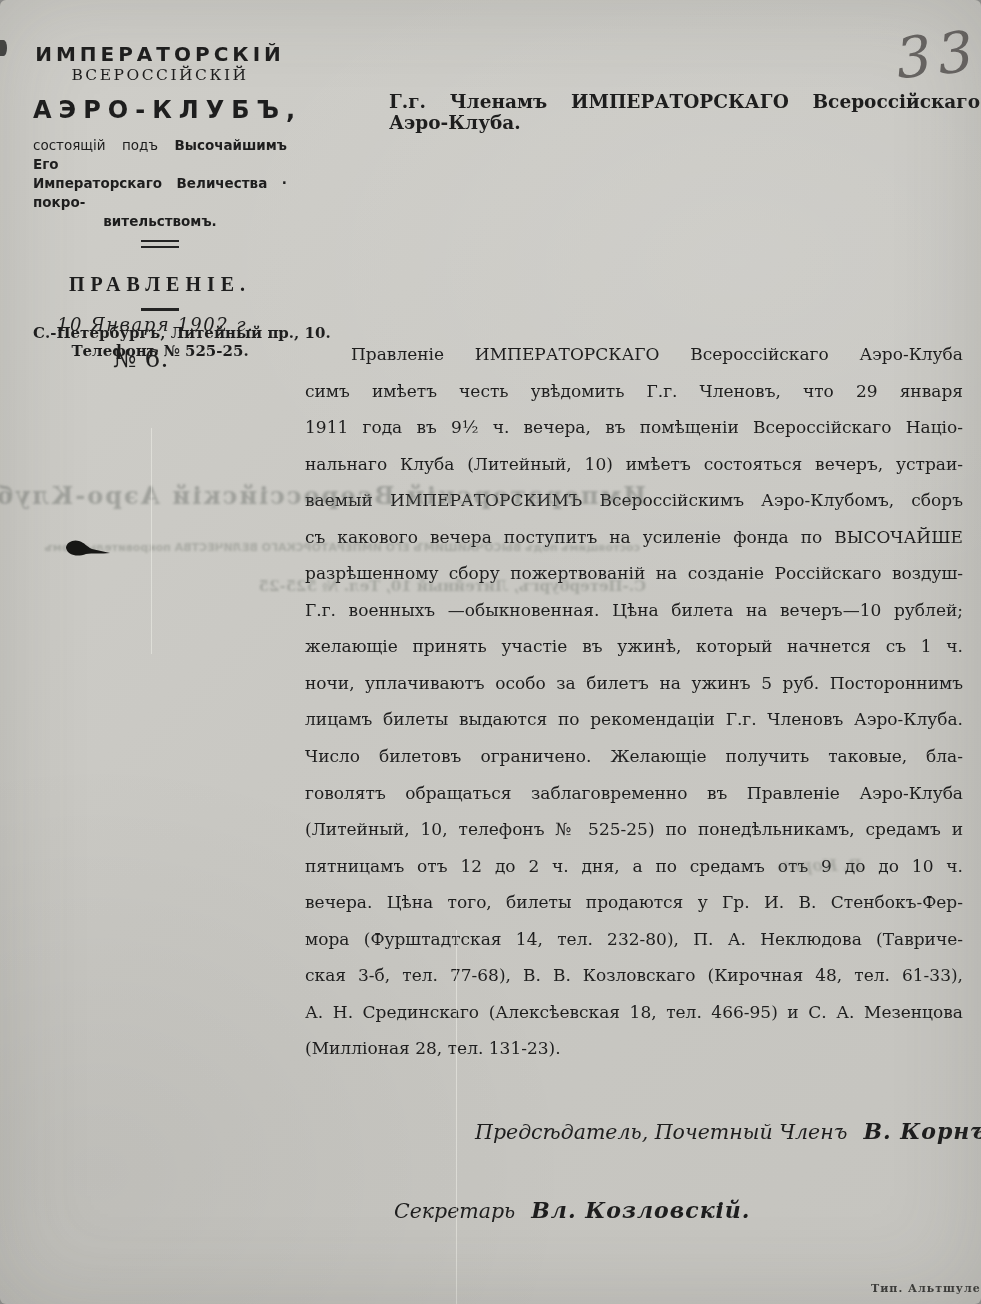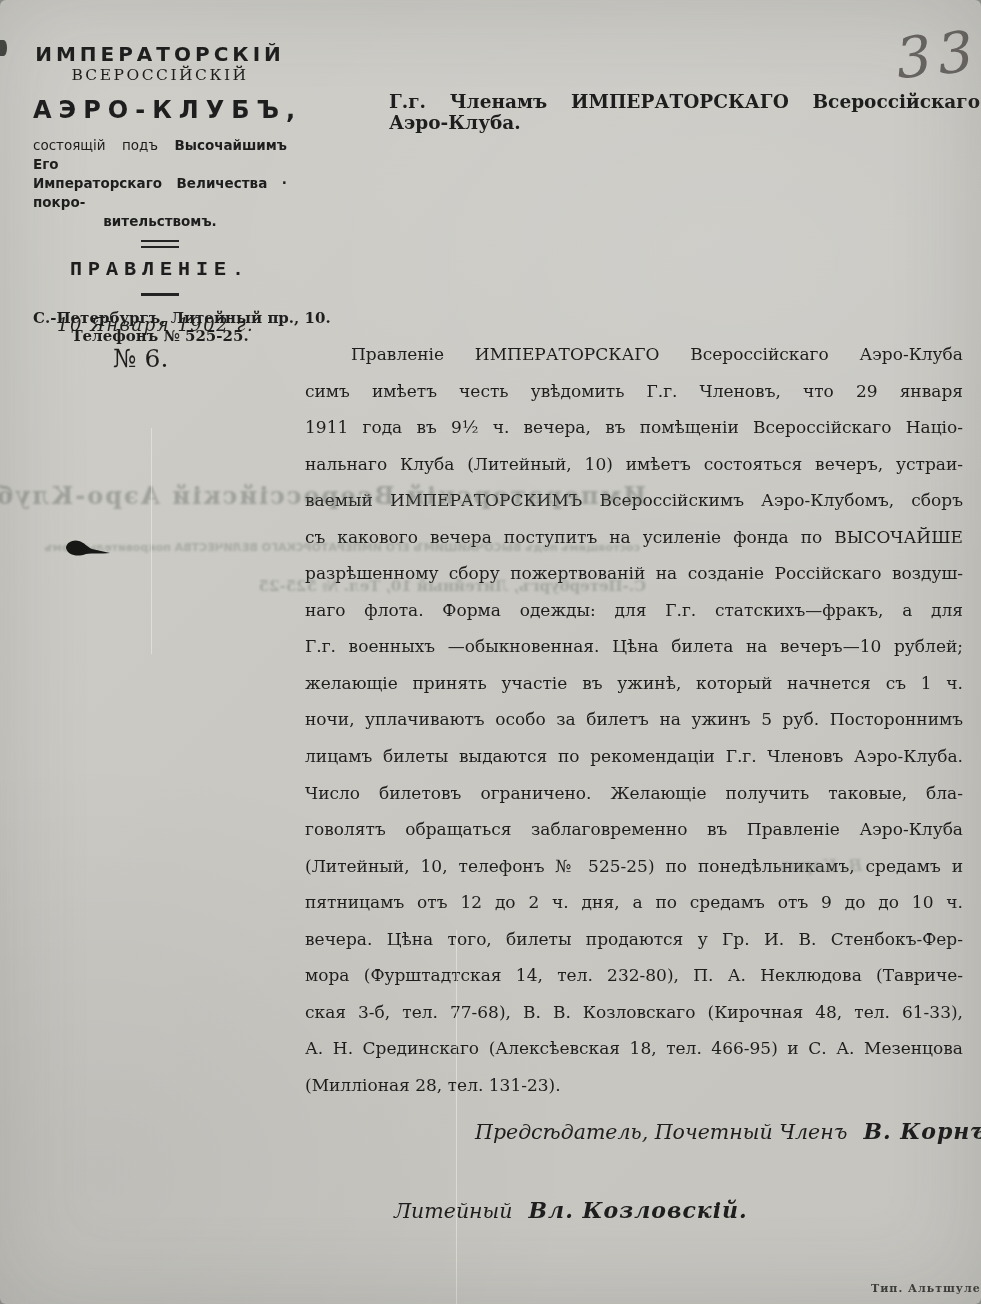--- a/index.html
+++ b/index.html
@@ -18,21 +18,21 @@
   .letterhead { position:absolute; left:33px; top:42px; width:254px; text-align:center; }
   .lh-org1 { font-family:"DejaVu Sans",sans-serif; font-weight:bold; font-size:20px; letter-spacing:4px; }
   .lh-org2 { font-weight:normal; font-size:15.5px; letter-spacing:2.5px; }
   .lh-org3 { font-family:"DejaVu Sans",sans-serif; font-weight:bold; font-size:24px; letter-spacing:7px; margin-top:12px; white-space:nowrap; }
   .lh-pat { font-family:"DejaVu Sans",sans-serif; font-size:13.5px; line-height:19px; margin-top:12px; }
   .lh-pat .jline { text-align:justify; text-align-last:justify; }
   .lh-pat b { font-weight:bold; }
   .lh-rule-double { width:38px; height:4px; margin:9px auto 0;
     border-top:2.5px solid #232323; border-bottom:2.5px solid #232323; }
   .lh-rule-single { width:38px; height:0; margin:12px auto 0; border-top:3px solid #232323; }
-  .lh-board { font-family:Liberation Mono, monospace; font-weight:bold; font-size:20px; letter-spacing:6px; margin-top:10px; }
+  .lh-board { font-family:Liberation Serif, serif; font-weight:bold; font-size:20px; letter-spacing:6px; margin-top:25px; }
   .lh-address { font-weight:bold; font-size:15px; margin-top:13px; white-space:nowrap; }
   .lh-phone { font-weight:bold; font-size:15px; }
 
   .lh-date { position:absolute; left:57px; top:314px; font-style:italic; font-size:18px; letter-spacing:1.5px; white-space:nowrap; }
   .lh-number { position:absolute; left:113px; top:344px; font-size:25px; }
 
   
   .doc-header { position:absolute; left:349px; top:91px; width:591px; font-weight:bold; font-size:18.5px;
     text-align:justify; text-align-last:justify; white-space:normal;margin-left:40px; }
 
@@ -101,41 +101,40 @@
   <div class="handwritten">33</div>
 
   <div class="body-block">
       <div class="bodyline">Правленіе ИМПЕРАТОРСКАГО Всероссійскаго Аэро-Клуба</div>
       <div class="bodyline">симъ имѣетъ честь увѣдомить Г.г. Членовъ, что 29 января</div>
       <div class="bodyline">1911 года въ 9½ ч. вечера, въ помѣщеніи Всероссійскаго Націо-</div>
       <div class="bodyline">нальнаго Клуба (Литейный, 10) имѣетъ состояться вечеръ, устраи-</div>
       <div class="bodyline">ваемый ИМПЕРАТОРСКИМЪ Всероссійскимъ Аэро-Клубомъ, сборъ</div>
       <div class="bodyline">съ какового вечера поступитъ на усиленіе фонда по ВЫСОЧАЙШЕ</div>
       <div class="bodyline">разрѣшенному сбору пожертвованій на созданіе Россійскаго воздуш-</div>
-      <div class="bodyline">наго флота. Форма одежды: для Г.г. статскихъ—фракъ, а для</div>
       <div class="bodyline">Г.г. военныхъ —обыкновенная. Цѣна билета на вечеръ—10 рублей;</div>
       <div class="bodyline">желающіе принять участіе въ ужинѣ, который начнется съ 1 ч.</div>
       <div class="bodyline">ночи, уплачиваютъ особо за билетъ на ужинъ 5 руб. Постороннимъ</div>
       <div class="bodyline">лицамъ билеты выдаются по рекомендаціи Г.г. Членовъ Аэро-Клуба.</div>
       <div class="bodyline">Число билетовъ ограничено. Желающіе получить таковые, бла-</div>
       <div class="bodyline">говолятъ обращаться заблаговременно въ Правленіе Аэро-Клуба</div>
       <div class="bodyline">(Литейный, 10, телефонъ № 525-25) по понедѣльникамъ, средамъ и</div>
       <div class="bodyline">пятницамъ отъ 12 до 2 ч. дня, а по средамъ отъ 9 до до 10 ч.</div>
       <div class="bodyline">вечера. Цѣна того, билеты продаются у Гр. И. В. Стенбокъ-Фер-</div>
       <div class="bodyline">мора (Фурштадтская 14, тел. 232-80), П. А. Неклюдова (Тавриче-</div>
       <div class="bodyline">ская 3-б, тел. 77-68), В. В. Козловскаго (Кирочная 48, тел. 61-33),</div>
       <div class="bodyline">А. Н. Срединскаго (Алексѣевская 18, тел. 466-95) и С. А. Мезенцова</div>
       <div class="bodyline">(Милліоная 28, тел. 131-23).</div>
     </div>
 
   <div class="sig sig1">
     <span>Предсѣдатель, Почетный Членъ</span><span class="sig-name">В. Корнъ.</span>
   </div>
   <div class="sig sig2">
-    <span>Литейный</span><span class="sig-name">Вл. Козловскій.</span>
+    <span>Секретарь</span><span class="sig-name">Вл. Козловскій.</span>
   </div>
 
   <div class="printer">Тип. Альтшулера</div>
 
   <div class="bleed bleed1">Императорскій Всероссійскій Аэро-Клубъ,</div>
   <div class="bleed bleed2">состоящимъ подъ ВЫСОЧАЙШИМЪ ЕГО ИМПЕРАТОРСКАГО ВЕЛИЧЕСТВА покровительствомъ</div>
   <div class="bleed bleed3">С.-Петербургъ, Литейный 10, Тел. № 525-25</div>
   <div class="bleed bleed4">В. Корнъ</div>
 
   <div class="ink-blot">

